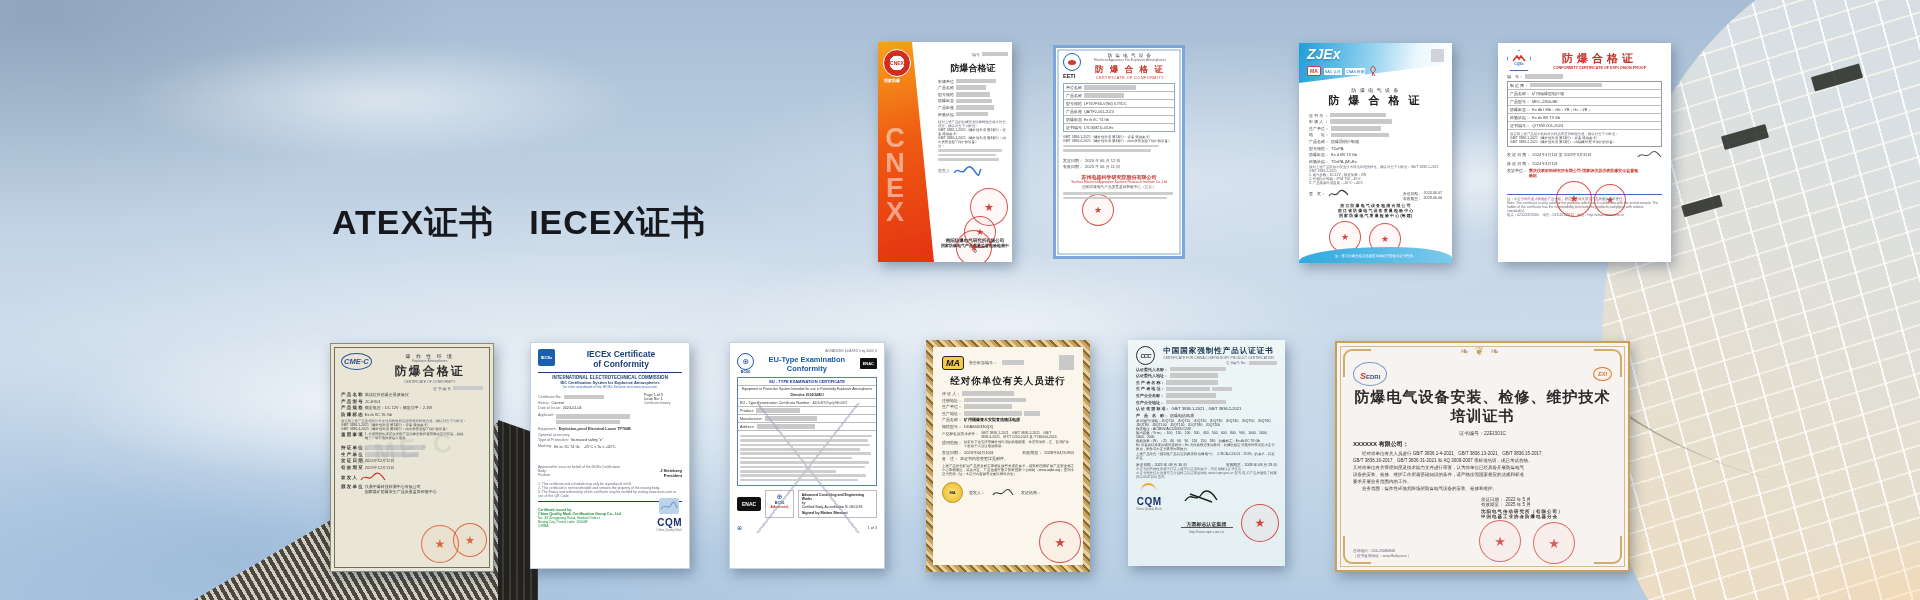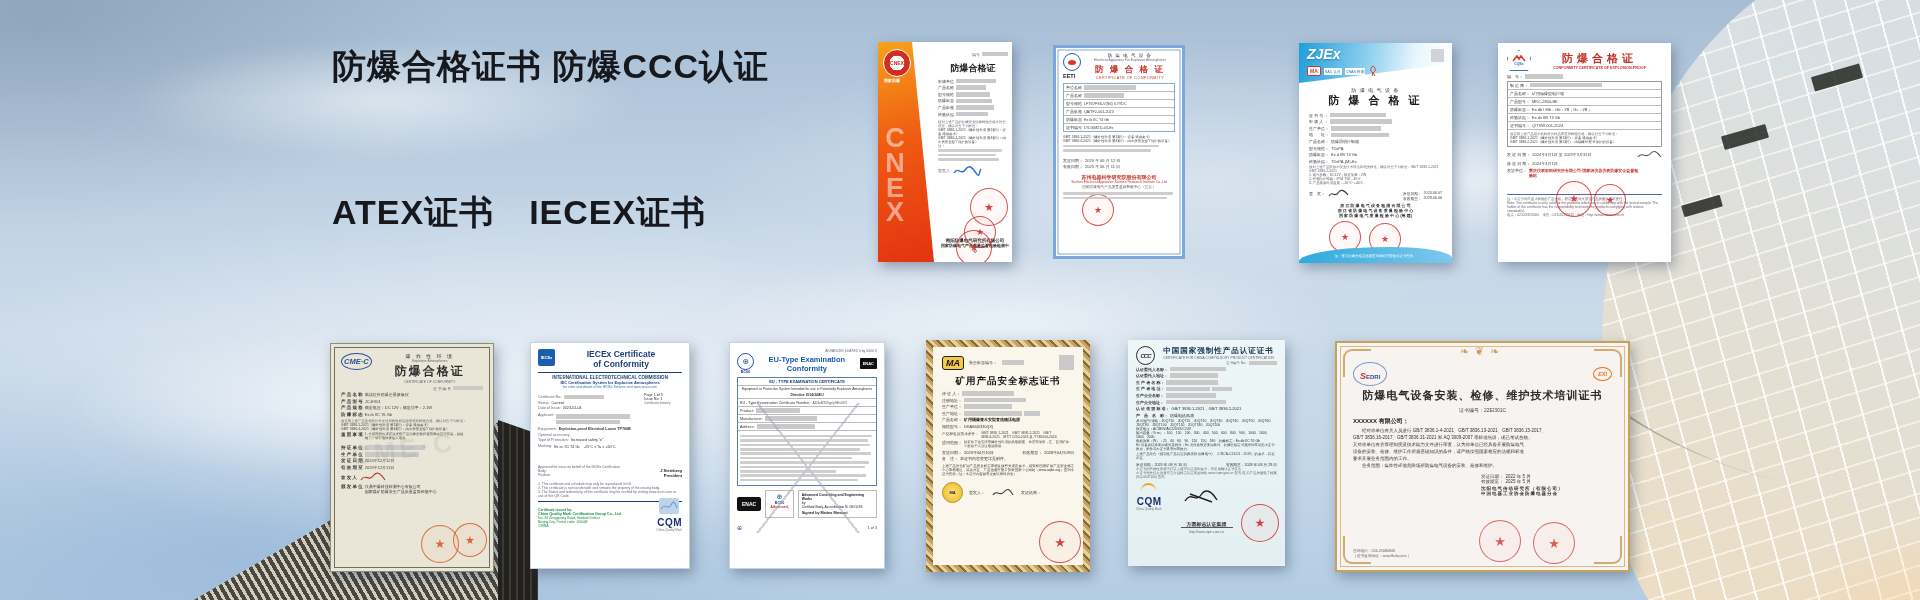--- a/index.html
+++ b/index.html
@@ -72,22 +72,21 @@
   <div class="c bldg-face"></div>
   <div class="c bldg-glass"></div>
   <div class="c glass-tower">
     <div class="glass-arc"></div>
     <div class="win" style="left:120px;top:190px;width:46px;height:14px;"></div>
     <div class="win" style="left:80px;top:260px;width:40px;height:12px;"></div>
     <div class="win" style="left:210px;top:130px;width:50px;height:15px;"></div>
 
   </div>
 
-  <div class="c hero" style="left:332px;top:44px;">防爆合格证书 防爆CCC认证</div>
-  <div class="c hero" style="left:332px;top:190px;">ATEX证书　IECEX证书</div>
+  <div class="c hero" style="left:332px;top:200px;">ATEX证书　IECEX证书</div>
 
   <div class="cert" style="left:878px;top:42px;width:134px;height:220px;">
     <div class="cnex-band"></div>
     <div class="c" style="left:5px;top:7px;width:26px;height:26px;border-radius:50%;background:radial-gradient(circle,#fff 0 40%,#d42c1e 41%);border:1.5px solid #fff;display:flex;align-items:center;justify-content:center;">
       <span style="font-size:5px;font-weight:800;color:#d42c1e;">CNEX</span>
     </div>
     <div class="c t4" style="left:6px;top:36px;color:#fff;font-weight:700;">国家防爆</div>
     <div class="cnex-vert">CNEX</div>
     <div class="c" style="left:60px;top:8px;width:70px;">
       <div class="row" style="justify-content:flex-end;">
@@ -616,21 +615,21 @@
   </div>
 
   <div class="cert" style="left:926px;top:340px;width:164px;height:232px;background:#faf6ec;padding:8px 9px;box-sizing:border-box;border:7px solid #c9a15e;border-image:repeating-linear-gradient(45deg,#c9a15e 0 3px,#8a6a33 3px 5px,#e7cf9d 5px 8px) 7;">
     <div style="display:flex;align-items:center;gap:5px;">
       <div style="background:#f7c948;border:1.2px solid #222;border-radius:3px;padding:1px 3px;font-weight:800;font-style:italic;font-size:9px;color:#111;">MA</div>
       <span class="lb t4">安全标志编号：</span>
       <span class="rd" style="width:22px;"></span>
       <span style="flex:1;"></span>
       <span style="width:15px;height:15px;background:#c9c9c9;"></span>
     </div>
-    <div class="ctr" style="font-size:9.5px;font-weight:800;color:#141414;letter-spacing:1px;margin:5px 0 3px;">矿用产品安全标志证书</div>
+    <div class="ctr" style="font-size:9.5px;font-weight:800;color:#141414;letter-spacing:1px;margin:5px 0 3px;">经对你单位有关人员进行</div>
     <div class="row">
         <span class="lb t4">持 证 人：</span>
         <span class="rd" style="width:52px;"></span>
       </div>
     <div class="row">
         <span class="lb t4">注册地址：</span>
         <span class="rd" style="width:62px;"></span>
       </div>
     <div class="row">
         <span class="lb t4">生产单位：</span>
@@ -764,21 +763,21 @@
     <div class="flour" style="right:6px;top:6px;transform:rotate(90deg);"></div>
     <div class="flour" style="left:6px;bottom:6px;transform:rotate(-90deg);"></div>
     <div class="flour" style="right:6px;bottom:6px;transform:rotate(180deg);"></div>
     <div class="c orn ctr" style="left:0;top:2px;width:100%;font-size:11px;letter-spacing:6px;">❧❦❧</div>
     <div style="display:flex;justify-content:space-between;align-items:center;margin-top:6px;">
       <span style="border:1px solid #7a9cc9;border-radius:50%;padding:2px 6px;">
         <span style="color:#c0392b;font-weight:800;font-style:italic;font-size:9px;">S</span><span style="color:#34558b;font-weight:700;font-size:6px;">EDRI</span>
       </span>
       <span style="border:1.5px solid #e8731a;border-radius:50%;padding:3px 4px;color:#e8731a;font-weight:800;font-style:italic;font-size:5.5px;">EXI</span>
     </div>
-    <div class="ctr" style="font-size:11px;font-weight:800;color:#2b2b2b;letter-spacing:1px;margin-top:2px;">防爆电气设备安装、检修、维护技术培训证书</div>
+    <div class="ctr" style="font-size:15px;font-weight:800;color:#2b2b2b;letter-spacing:1px;margin-top:2px;">防爆电气设备安装、检修、维护技术培训证书</div>
     <div class="ctr t5" style="color:#444;margin-top:4px;">证书编号：22EI301C</div>
     <div class="t6" style="font-weight:800;color:#222;margin-top:4px;">XXXXXX 有限公司：</div>
     <div class="t45" style="color:#333;line-height:1.55;margin-top:2px;">
       <div>　　经对你单位有关人员进行 GB/T 3836.1-4-2021、GB/T 3836.13-2021、GB/T 3836.15-2017、</div>
       <div>GB/T 3836.16-2017、GB/T 3836.31-2021 和 AQ 3009-2007 等标准培训，现已考试合格。</div>
       <div>又对你单位有关管理制度及技术能力文件进行审查，认为你单位已经具备开展防爆电气</div>
       <div>设备的安装、检修、维护工作所需基础知识的条件，请严格按照国家相应的法规和标准</div>
       <div>要求开展业务范围内的工作。</div>
       <div>　　业务范围：爆炸性环境危险场所防爆电气设备的安装、检修和维护。</div>
     </div>

